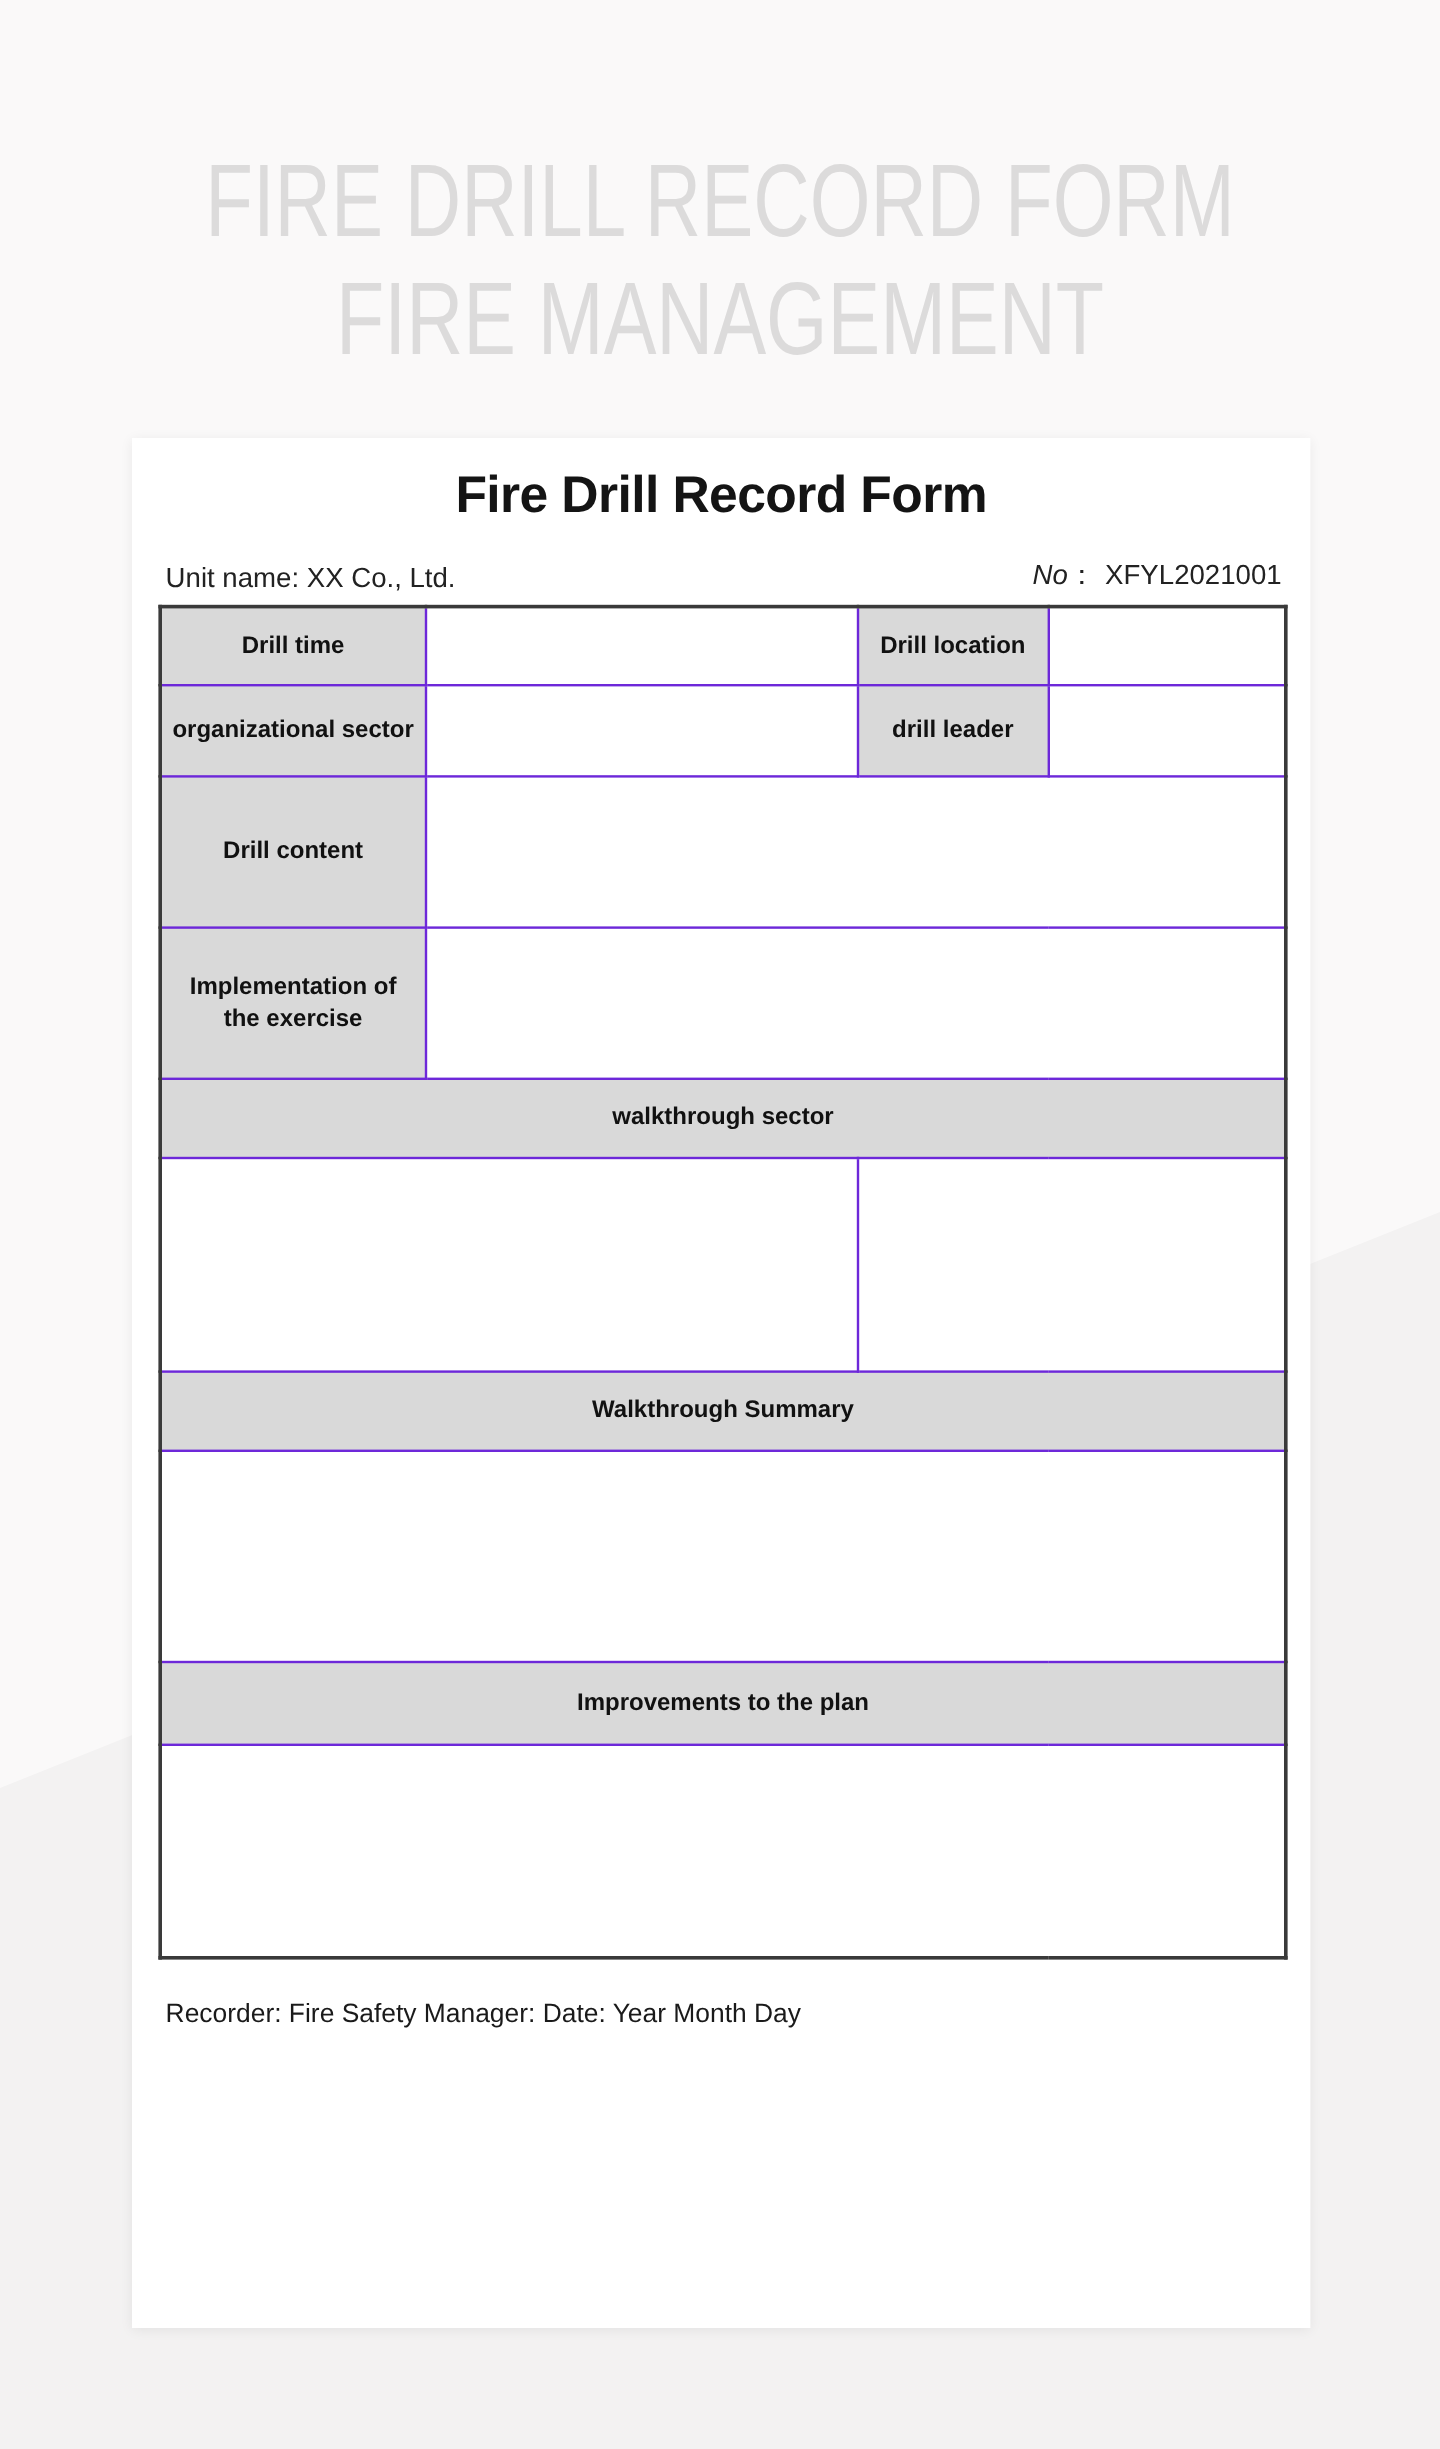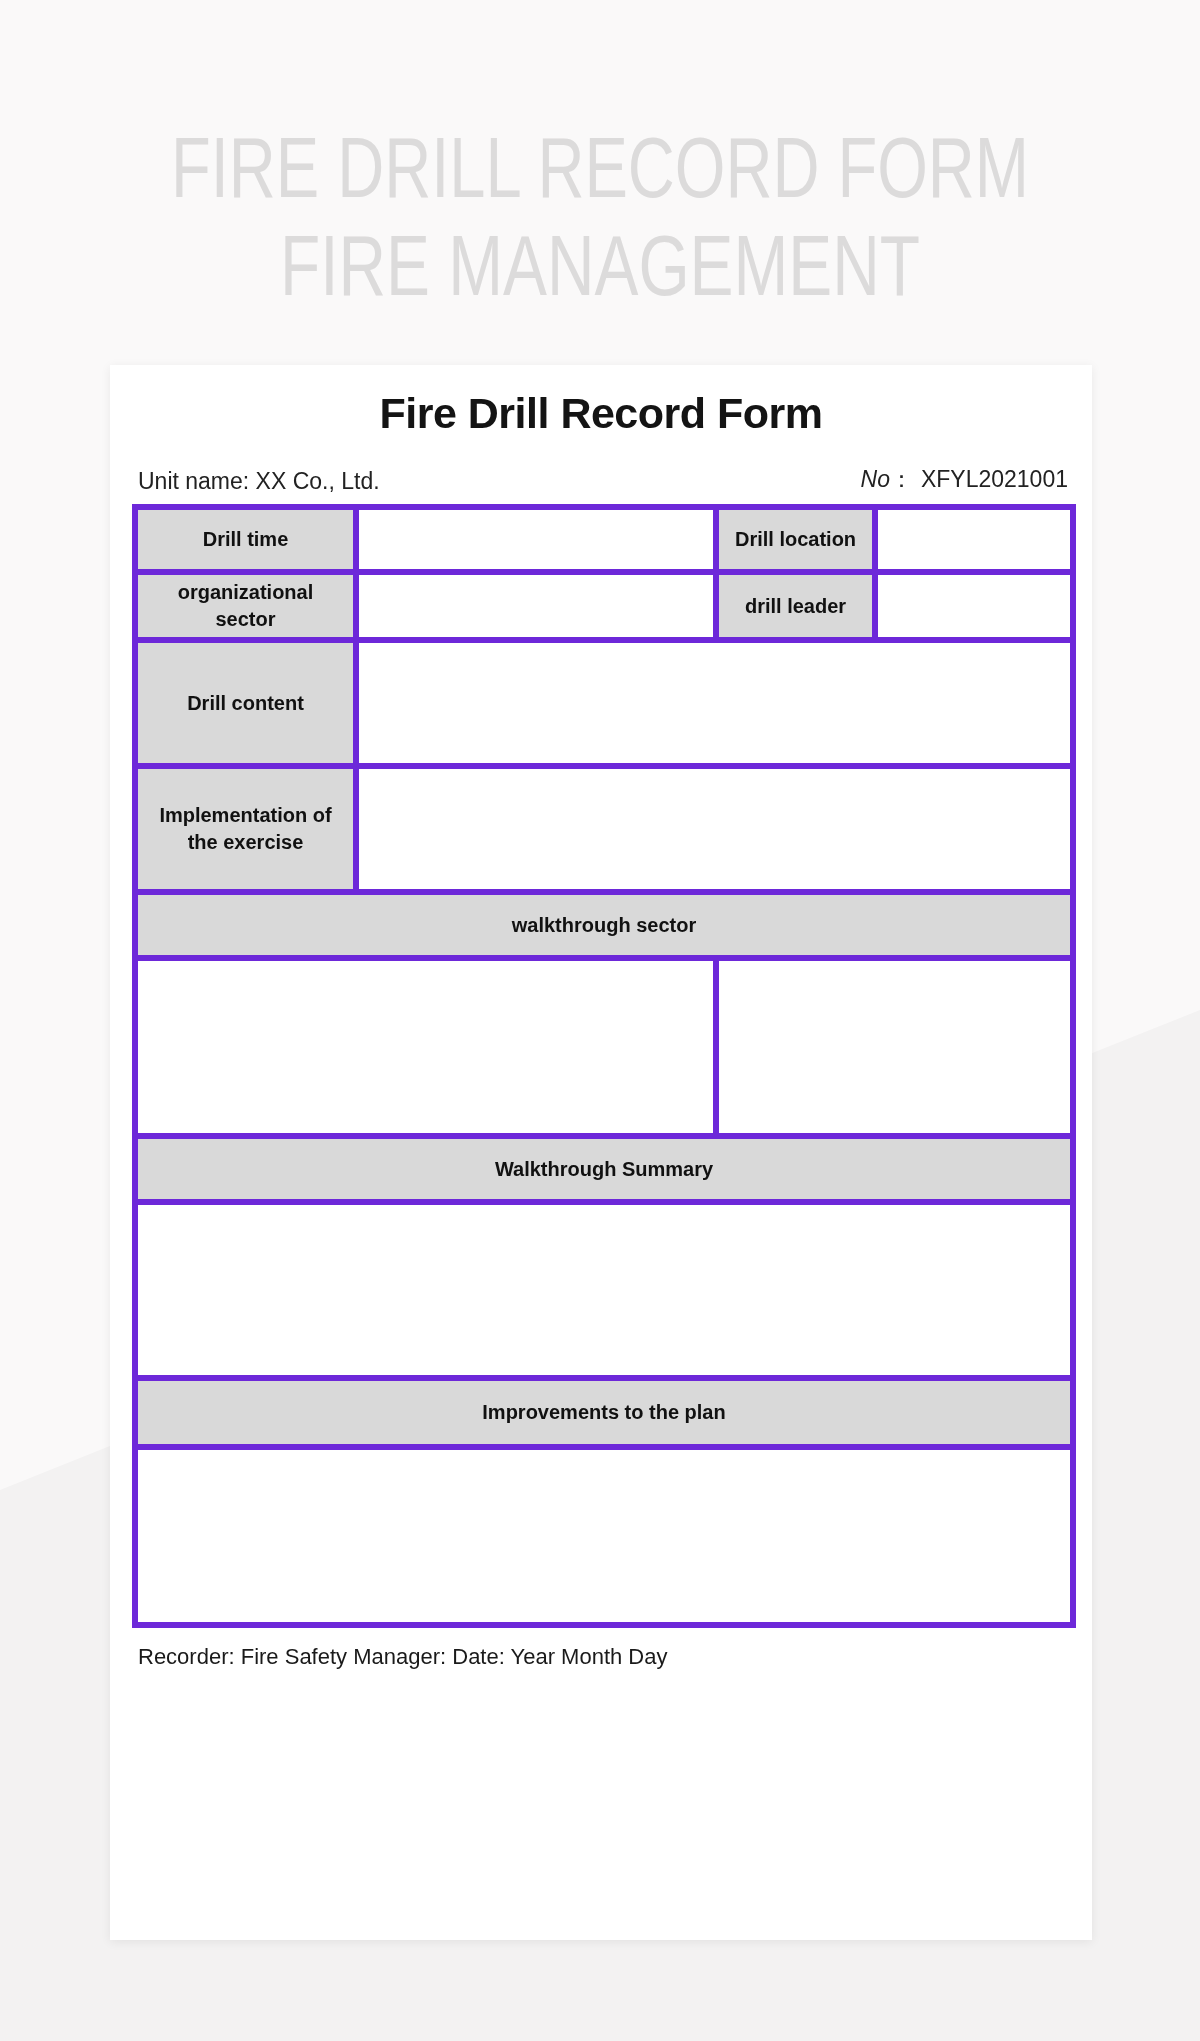--- a/index.html
+++ b/index.html
@@ -53,48 +53,48 @@
   }
   .no-field .no-label { font-style: italic; }
   .no-field .no-value { margin-left: 8px; }
   table.record {
     width: 938px;
     border-collapse: collapse;
     table-layout: fixed;
     border: 3px solid #3a3a3a;
   }
   table.record td {
-    border: 6px solid #6d28d9;
+    border: 2px solid #6d28d9;
     font-size: 20px;
     vertical-align: middle;
     box-sizing: border-box;
     padding: 4px 8px;
   }
   td.lbl {
     background: #d9d9d9;
     font-weight: bold;
     text-align: center;
     line-height: 1.35;
   }
   td.hdr {
     background: #d9d9d9;
     font-weight: bold;
     text-align: center;
     font-size: 21px;
   }
   td.val { background: #ffffff; }
   tr.h-sm1 { height: 65px; }
-  tr.h-sm2 { height: 48px; }
+  tr.h-sm2 { height: 76px; }
   tr.h-md  { height: 126px; }
   tr.h-hdr { height: 66px; }
   tr.h-hdr2{ height: 69px; }
   tr.h-lg  { height: 178px; }
   tr.h-lg2 { height: 176px; }
   .footer-line {
-    margin: 16px 2px 0 6px;
+    margin: 32px 2px 0 6px;
     font-size: 22px;
     color: #1a1a1a;
   }
 </style>
 </head>
 <body>
 
 <div class="bg-lower"></div>
 
 <svg class="watermark" width="1200" height="340">

